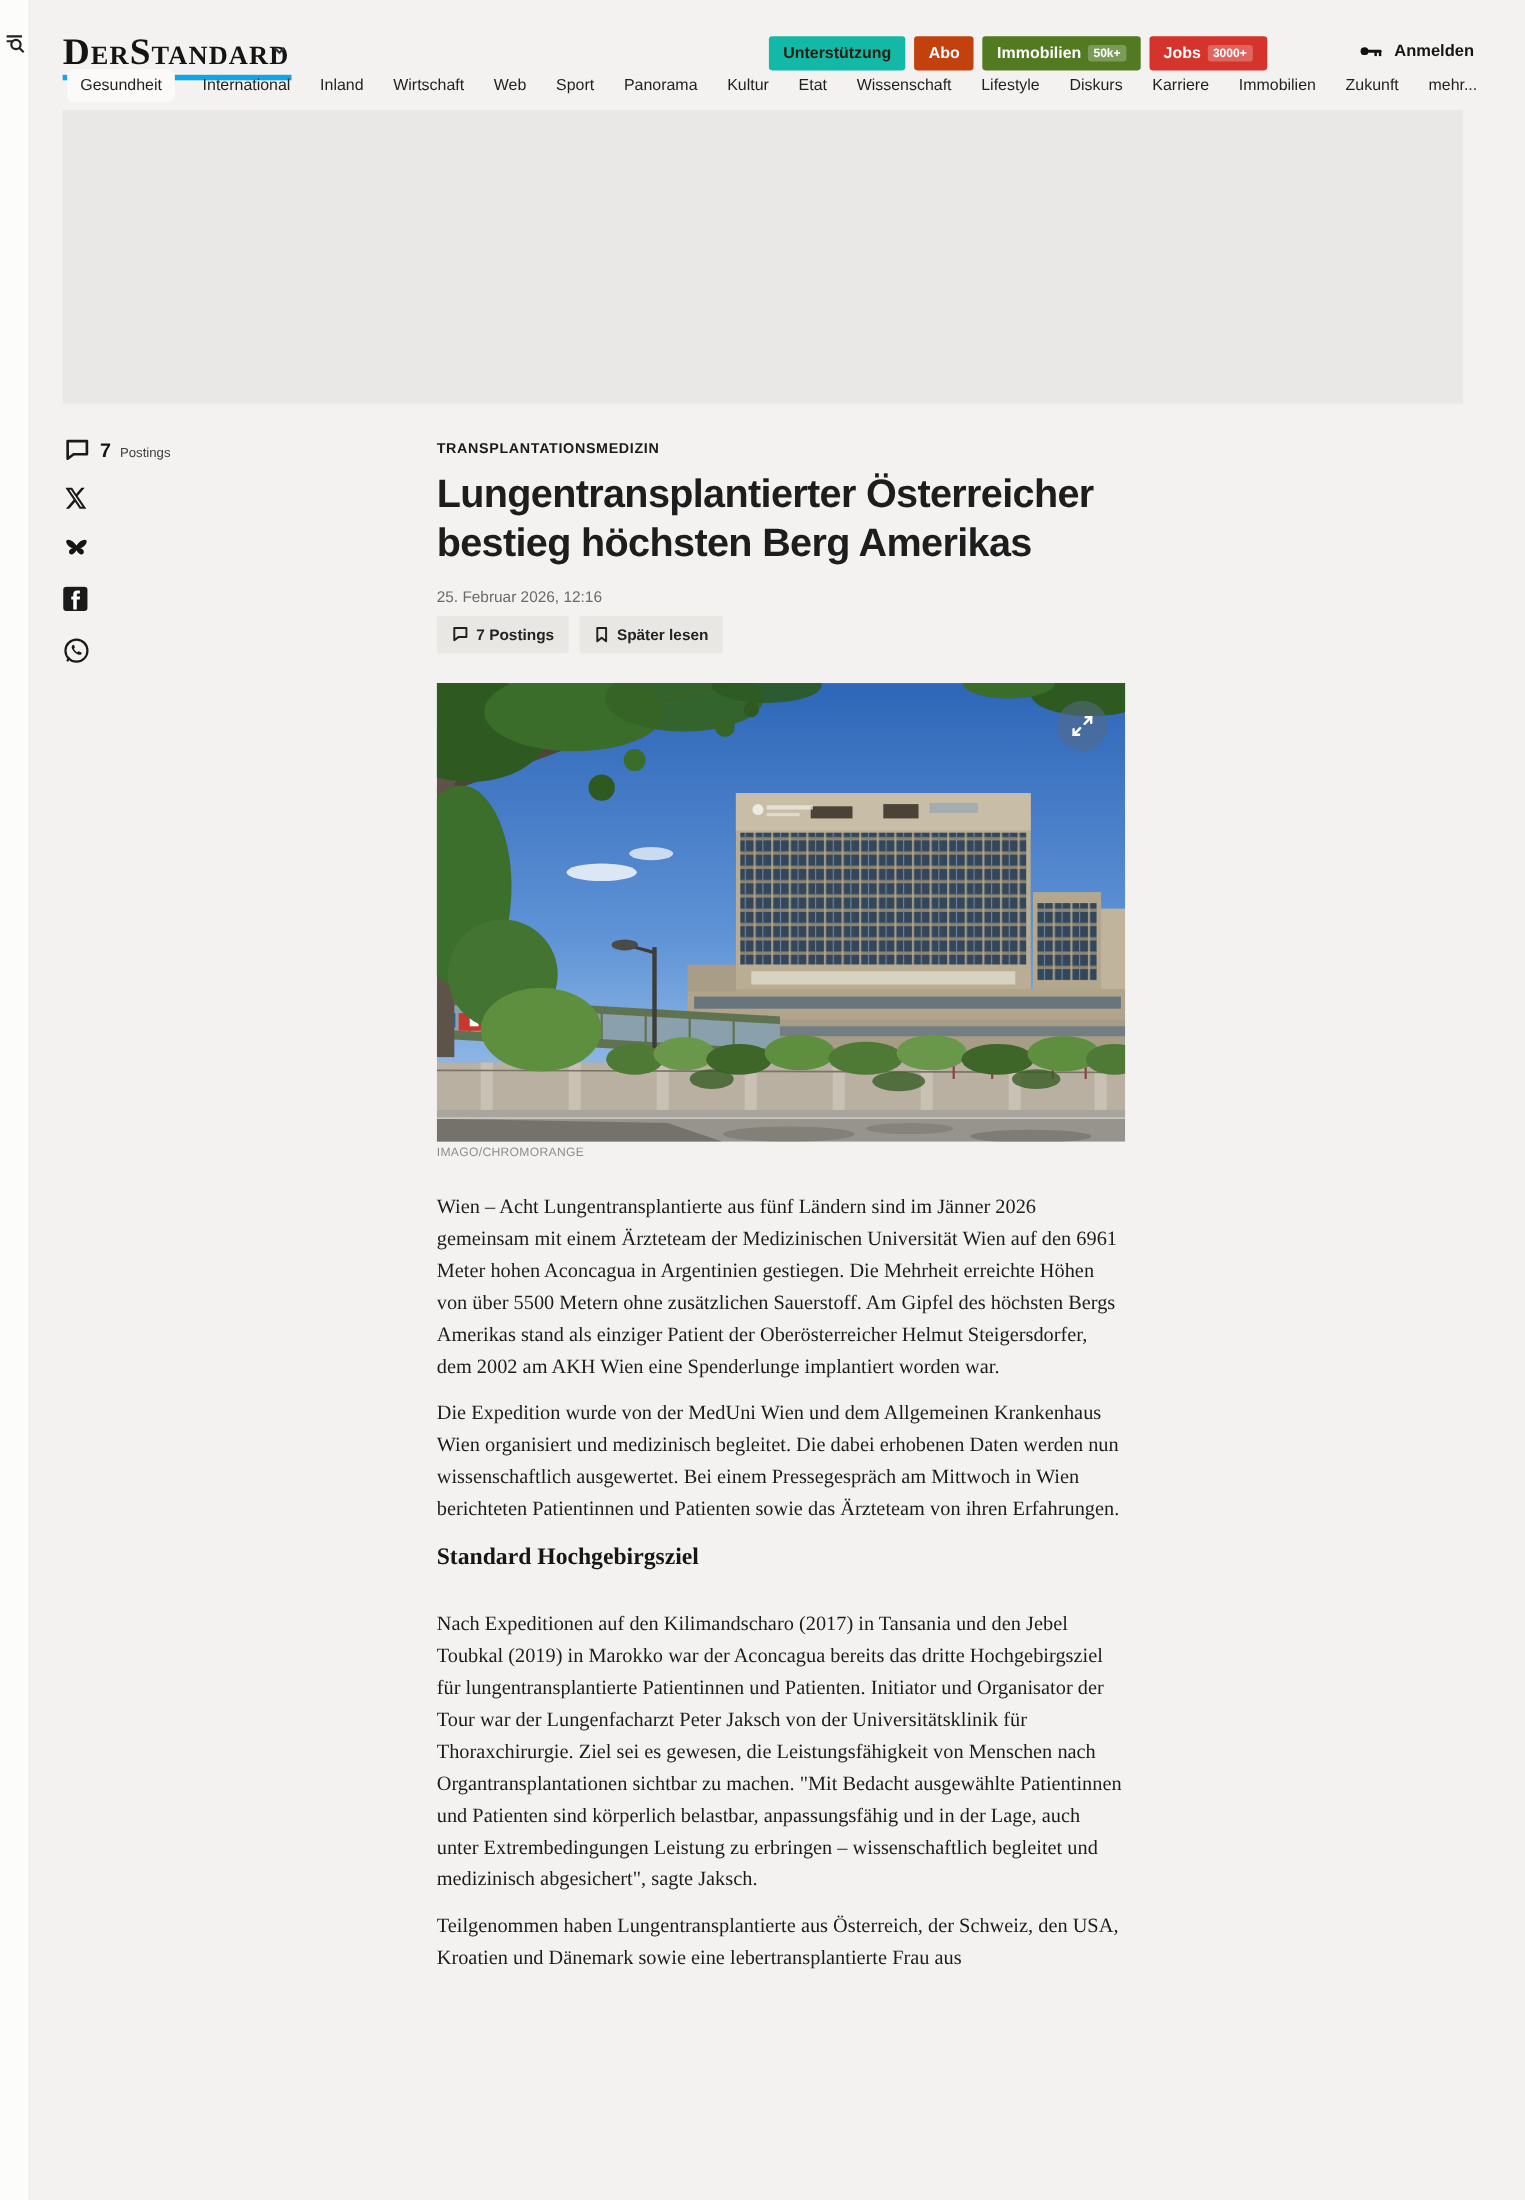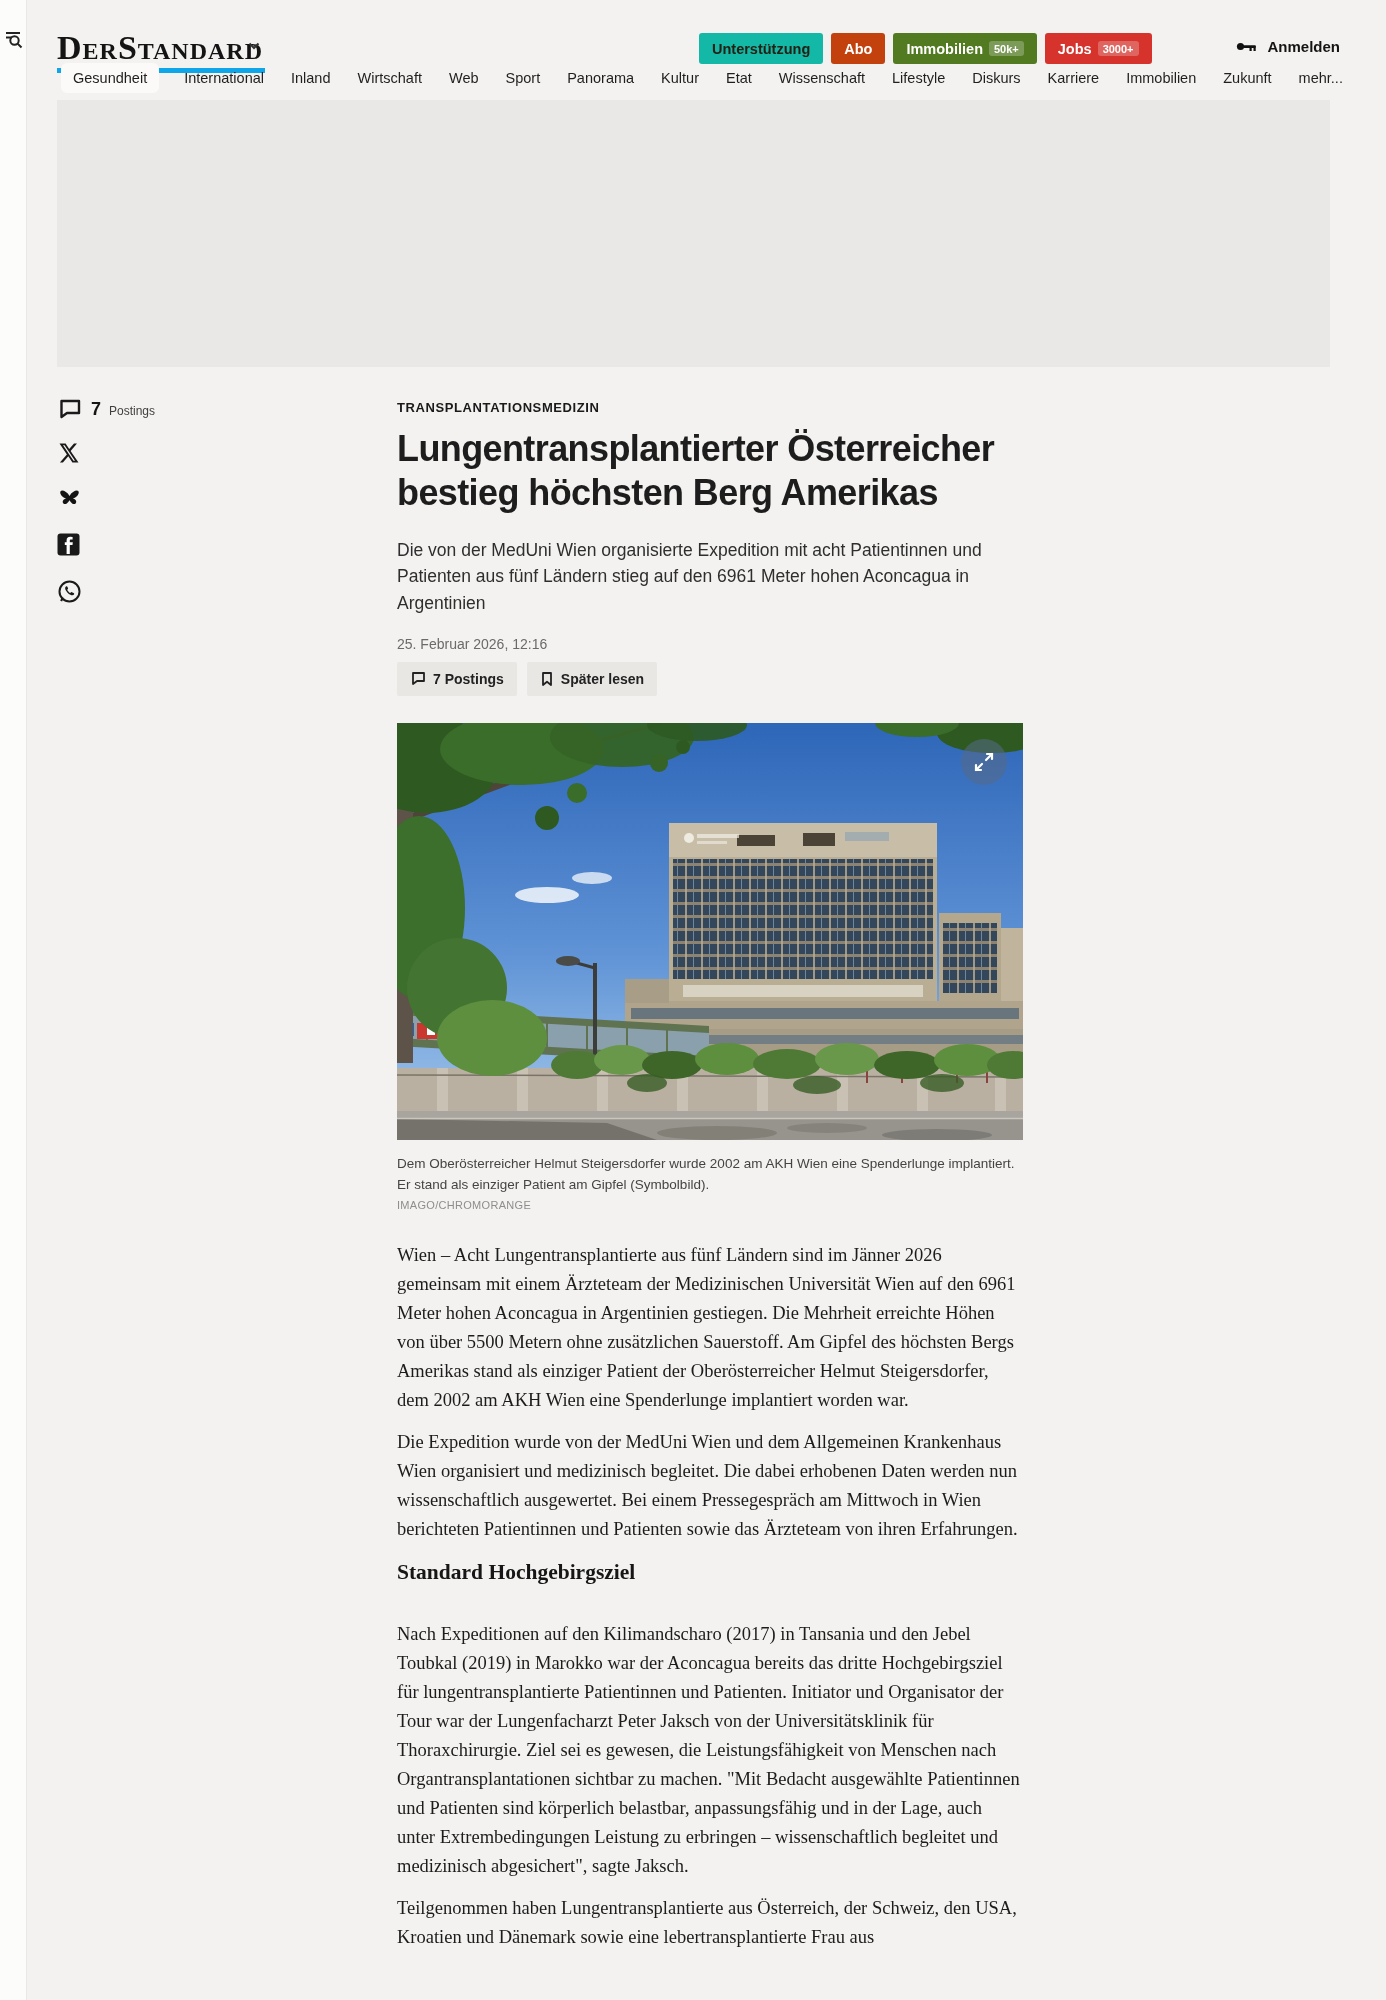--- a/index.html
+++ b/index.html
@@ -180,21 +180,20 @@
     <svg width="25" height="25" viewBox="0 0 25 25">
       <path d="M12.5 2.5 a10 10 0 1 0 0 20 a10 10 0 0 0 0 -20 Z M4.2 22.2 L5.6 18.2" fill="none" stroke="#1a1a1a" stroke-width="2"></path>
       <path d="M9 7.5 C8.2 8 7.8 9.3 8.6 11 C9.5 12.8 11.3 14.8 13.4 15.8 C15 16.6 16.4 16.4 17 15.5 C17.4 14.9 17.2 14.3 16.6 14 L14.9 13.2 C14.4 13 14 13.2 13.7 13.6 C13.4 14 13 14 12.6 13.7 C11.8 13.1 10.9 12.2 10.4 11.3 C10.1 10.8 10.2 10.4 10.6 10.2 C11.1 9.9 11.2 9.4 11 9 L10.3 7.7 C10 7.1 9.5 7.1 9 7.5 Z" fill="#1a1a1a"></path>
     </svg>
   </div>
 </div>
 
 <div class="article">
   <div class="kicker">TRANSPLANTATIONSMEDIZIN</div>
   <h1 class="title" style="margin:12px 0 0 0;">Lungentransplantierter Österreicher bestieg höchsten Berg Amerikas</h1>
-  <div class="subtitle">Die von der MedUni Wien organisierte Expedition mit acht Patientinnen und Patienten aus fünf Ländern stieg auf den 6961 Meter hohen Aconcagua in Argentinien</div>
   <div class="pubdate">25. Februar 2026, 12:16</div>
 
   <div class="actions">
     <button class="action-btn">
       <span>
         <svg width="16" height="15" viewBox="0 0 16 15">
             <path d="M3 2 H14 V10 H7 L3 13 V2 Z" fill="none" stroke="#222" stroke-width="1.8" stroke-linejoin="round"></path>
           </svg>
       </span>
       <span>7 Postings</span>
@@ -339,21 +338,20 @@
     </svg>
     <div class="expand-btn">
       <svg width="26" height="26" viewBox="0 0 26 26" fill="none" stroke="#fff" stroke-width="2.2" stroke-linecap="round">
         <line x1="15" y1="11" x2="21" y2="5"></line>
           <polyline points="16,5 21,5 21,10"></polyline>
         <line x1="11" y1="15" x2="5" y2="21"></line>
           <polyline points="5,16 5,21 10,21"></polyline>
       </svg>
     </div>
   </div>
-  <div class="caption">Dem Oberösterreicher Helmut Steigersdorfer wurde 2002 am AKH Wien eine Spenderlunge implantiert. Er stand als einziger Patient am Gipfel (Symbolbild).</div>
   <div class="credit">IMAGO/CHROMORANGE</div>
 
   <div class="body-copy">
     <p class="first">Wien – Acht Lungentransplantierte aus fünf Ländern sind im Jänner 2026 gemeinsam mit einem Ärzteteam der Medizinischen Universität Wien auf den 6961 Meter hohen Aconcagua in Argentinien gestiegen. Die Mehrheit erreichte Höhen von über 5500 Metern ohne zusätzlichen Sauerstoff. Am Gipfel des höchsten Bergs Amerikas stand als einziger Patient der Oberösterreicher Helmut Steigersdorfer, dem 2002 am AKH Wien eine Spenderlunge implantiert worden war.</p>
     <p>Die Expedition wurde von der MedUni Wien und dem Allgemeinen Krankenhaus Wien organisiert und medizinisch begleitet. Die dabei erhobenen Daten werden nun wissenschaftlich ausgewertet. Bei einem Pressegespräch am Mittwoch in Wien berichteten Patientinnen und Patienten sowie das Ärzteteam von ihren Erfahrungen.</p>
     <h2 class="section-h">Standard Hochgebirgsziel</h2>
     <p>Nach Expeditionen auf den Kilimandscharo (2017) in Tansania und den Jebel Toubkal (2019) in Marokko war der Aconcagua bereits das dritte Hochgebirgsziel für lungentransplantierte Patientinnen und Patienten. Initiator und Organisator der Tour war der Lungenfacharzt Peter Jaksch von der Universitätsklinik für Thoraxchirurgie. Ziel sei es gewesen, die Leistungsfähigkeit von Menschen nach Organtransplantationen sichtbar zu machen. "Mit Bedacht ausgewählte Patientinnen und Patienten sind körperlich belastbar, anpassungsfähig und in der Lage, auch unter Extrembedingungen Leistung zu erbringen – wissenschaftlich begleitet und medizinisch abgesichert", sagte Jaksch.</p>
     <p>Teilgenommen haben Lungentransplantierte aus Österreich, der Schweiz, den USA, Kroatien und Dänemark sowie eine lebertransplantierte Frau aus</p>
   </div>
 </div>

